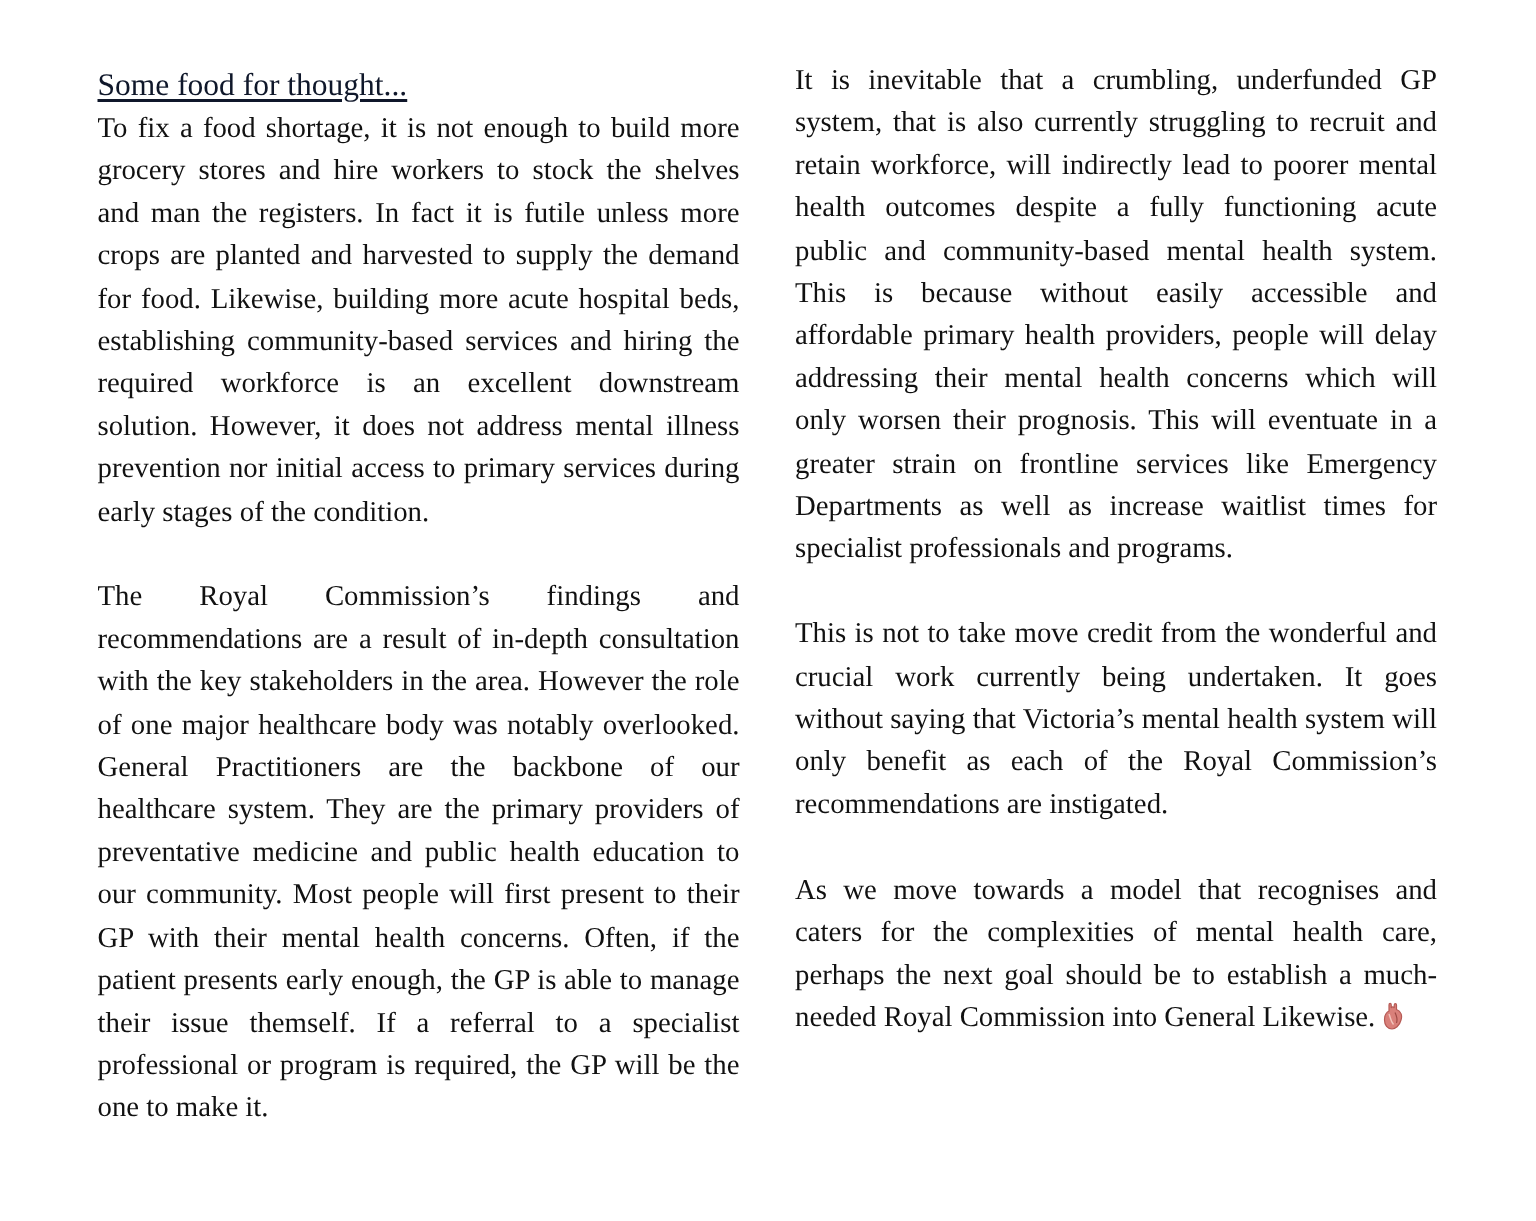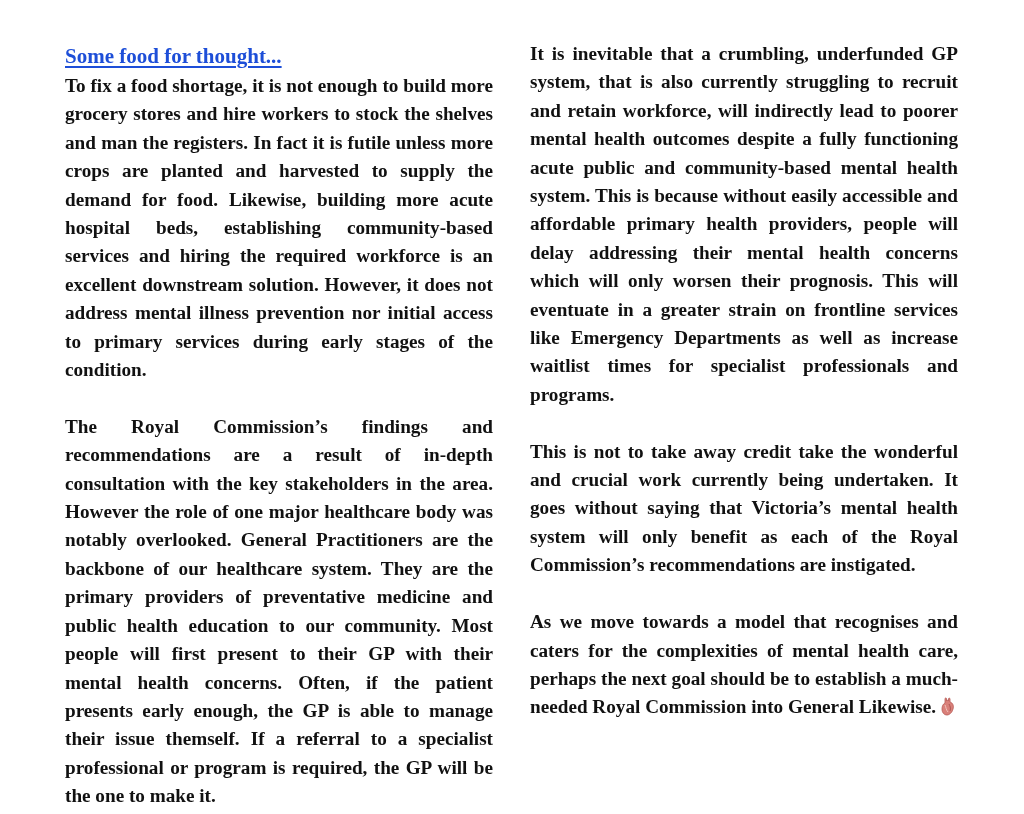--- a/index.html
+++ b/index.html
@@ -20,32 +20,31 @@
       top: 40px;
       width: 428px;
       font-size: 19.2px;
       line-height: 28.4px;
       text-align: justify;
     }
     .col-left { left: 65px; }
     .col-right { left: 530px; }
     .heading {
       display: block;
-      font-weight: bold;
+      font-weight: normal;
       font-size: 21px;
       line-height: 32px;
-      color: #1d4ed8;
+      color: #0f172a;
       text-decoration: underline;
       text-underline-offset: 3px;
       margin: 0;
       text-align: left;
     }
     p {
       margin: 0 0 28.4px 0;
-      font-weight: bold;
     }
     p.last { margin-bottom: 0; }
     .heart {
       display: inline-block;
       vertical-align: -3px;
       margin-left: 4px;
       width: 15px;
       height: 19px;
     }
   </style>
@@ -53,19 +52,19 @@
 <body>
 
 <div class="col col-left">
   <a class="heading">Some food for thought...</a>
   <p>To fix a food shortage, it is not enough to build more grocery stores and hire workers to stock the shelves and man the registers. In fact it is futile unless more crops are planted and harvested to supply the demand for food. Likewise, building more acute hospital beds, establishing community-based services and hiring the required workforce is an excellent downstream solution. However, it does not address mental illness prevention nor initial access to primary services during early stages of the condition.</p>
   <p class="last">The Royal Commission’s findings and recommendations are a result of in-depth consultation with the key stakeholders in the area. However the role of one major healthcare body was notably overlooked. General Practitioners are the backbone of our healthcare system. They are the primary providers of preventative medicine and public health education to our community. Most people will first present to their GP with their mental health concerns. Often, if the patient presents early enough, the GP is able to manage their issue themself. If a referral to a specialist professional or program is required, the GP will be the one to make it.</p>
 </div>
 
 <div class="col col-right">
   <p>It is inevitable that a crumbling, underfunded GP system, that is also currently struggling to recruit and retain workforce, will indirectly lead to poorer mental health outcomes despite a fully functioning acute public and community-based mental health system. This is because without easily accessible and affordable primary health providers, people will delay addressing their mental health concerns which will only worsen their prognosis. This will eventuate in a greater strain on frontline services like Emergency Departments as well as increase waitlist times for specialist professionals and programs.</p>
-  <p>This is not to take away credit take the wonderful and crucial work currently being undertaken. It goes without saying that Victoria’s mental health system will only benefit as each of the Royal Commission’s recommendations are instigated.</p>
+  <p>This is not to take move credit from the wonderful and crucial work currently being undertaken. It goes without saying that Victoria’s mental health system will only benefit as each of the Royal Commission’s recommendations are instigated.</p>
   <p class="last"><span>As we move towards a model that recognises and caters for the complexities of mental health care, perhaps the next goal should be to establish a much-needed Royal Commission into General Likewise.</span><span class="heart"><svg width="15" height="19" viewBox="0 0 15 19" xmlns="http://www.w3.org/2000/svg">
       <path d="M5 2 C5 0.5 6.5 0.5 6.5 2 L6.5 4 C7 3 8 3 8.5 4 L8.5 2 C8.5 0.8 10 0.8 10 2 L10 5 C13 6 14 9 13 12 C12 16 9 18 7 18 C4 18 2 15.5 2 12 C2 9 3 7 5 6 Z" fill="#d9807a" stroke="#b65a55" stroke-width="0.8"></path>
       <path d="M5 8 C6 10 6 13 8 15" fill="none" stroke="#f2c4bc" stroke-width="1"></path>
       <path d="M9 7 C10 9 11 11 10 14" fill="none" stroke="#9e4a46" stroke-width="0.8"></path>
     </svg></span></p>
 </div>
 
 </body></html>

